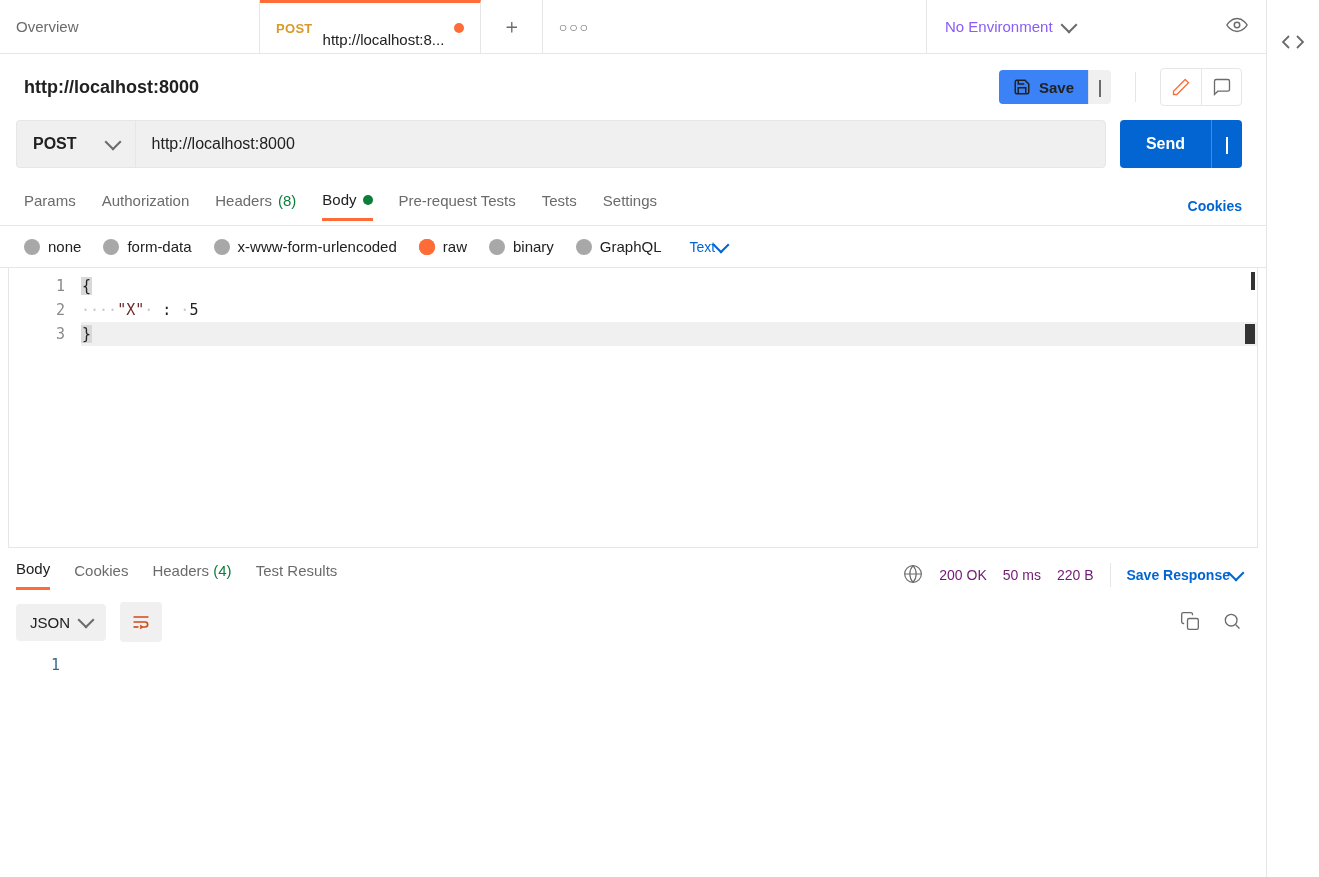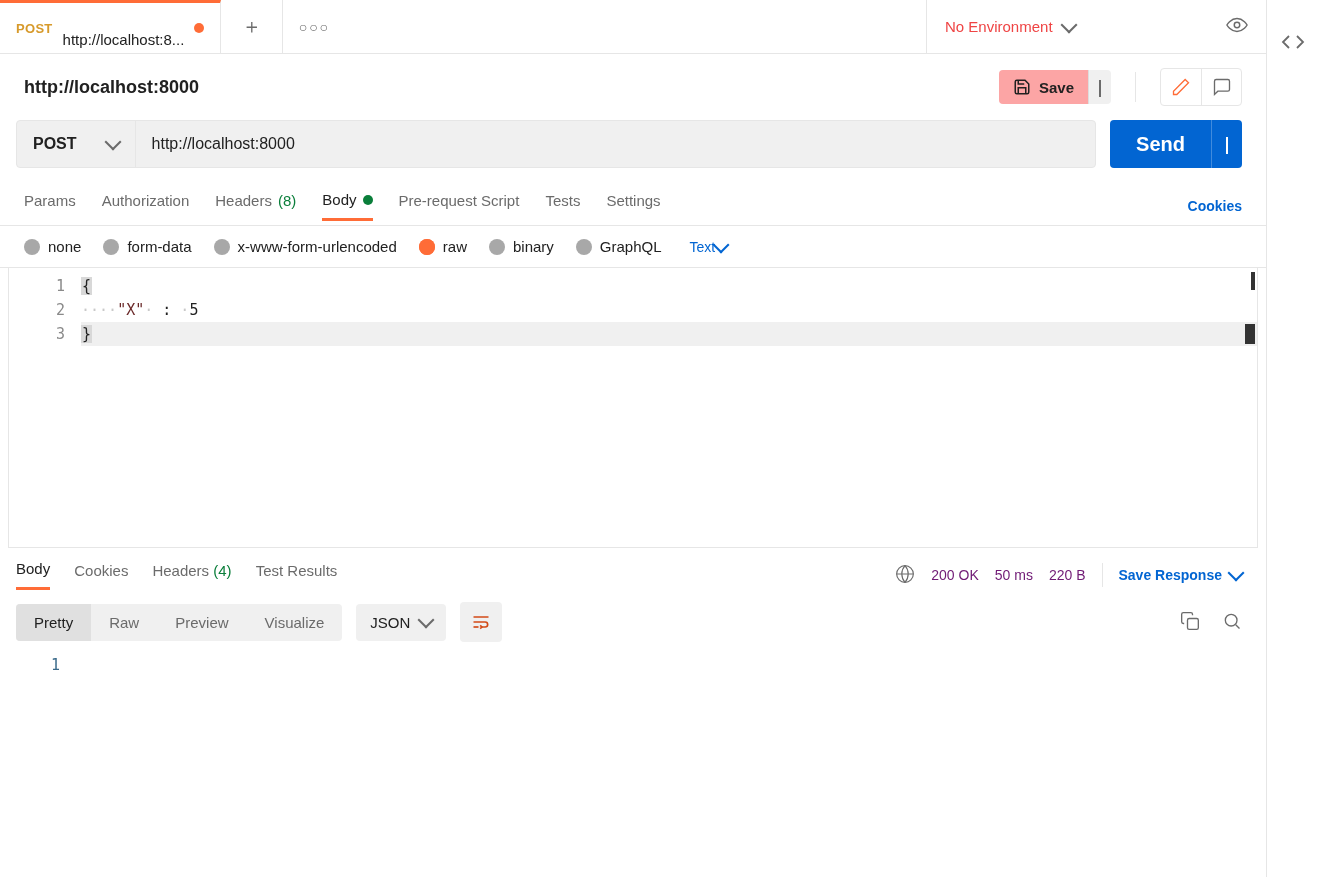--- a/index.html
+++ b/index.html
@@ -11,44 +11,44 @@
 .tabs-row { display: flex; height: 54px; border-bottom: 1px solid #e6e6e6; align-items: stretch; position: relative; }
 .tab { display: flex; align-items: center; padding: 0 16px; border-right: 1px solid #e6e6e6; font-size: 15px; color: #6b6b6b; gap: 10px; cursor: pointer; position: relative; }
 .tab.overview { width: 260px; }
 .tab.active { border-top: 3px solid #ff6c37; background: #fff; color: #212121; }
 .tab .method { color: #d79a2b; font-weight: 600; font-size: 13px; letter-spacing: .3px; }
 .tab .title { max-width: 150px; white-space: nowrap; overflow: hidden; text-overflow: ellipsis; margin-top: 22px; }
 .tab .dirty-dot { width: 10px; height: 10px; border-radius: 50%; background: #ff6c37; }
 .tab.icon-tab { width: 62px; justify-content: center; font-size: 20px; color: #6b6b6b; }
 .dots-icon { font-size: 14px; letter-spacing: 2px; }
 .env-area { margin-left: auto; display: flex; align-items: center; gap: 18px; padding: 0 18px; border-left: 1px solid #e6e6e6; width: 340px; justify-content: space-between; }
-.env-select { display: flex; align-items: center; gap: 10px; color: #ef4444; font-size: 15px; }
+.env-select { display: flex; align-items: center; gap: 10px; color: #8b5cf6; font-size: 15px; }
 .chev { width: 12px; height: 12px; border-right: 2px solid #6b6b6b; border-bottom: 2px solid #6b6b6b; transform: rotate(45deg); margin-top: -4px; }
 .eye-icon svg { width: 22px; height: 22px; stroke: #6b6b6b; fill: none; stroke-width: 1.6; }
 
 
 .title-row { display: flex; align-items: center; padding: 14px 24px 6px 24px; gap: 14px; }
 .req-title { font-size: 18px; font-weight: 700; flex: 1; }
 .save-group { display: flex; }
-.save-btn { display: flex; align-items: center; gap: 8px; background: #fca5a5; border: none; border-radius: 4px 0 0 4px; padding: 8px 14px; font-size: 15px; font-weight: 600; color: #212121; cursor: pointer; }
+.save-btn { display: flex; align-items: center; gap: 8px; background: #3b82f6; border: none; border-radius: 4px 0 0 4px; padding: 8px 14px; font-size: 15px; font-weight: 600; color: #212121; cursor: pointer; }
 .save-drop { background: #f0f0f0; border: none; border-left: 1px solid #ddd; border-radius: 0 4px 4px 0; padding: 8px 10px; cursor: pointer; }
 .vdiv { width: 1px; height: 30px; background: #e6e6e6; margin: 0 10px; }
 .action-btn-group { display: flex; border: 1px solid #e6e6e6; border-radius: 4px; overflow: hidden; }
 .action-btn { width: 40px; height: 36px; display: flex; align-items: center; justify-content: center; cursor: pointer; }
 .action-btn.left svg { stroke: #ff6c37; }
 .action-btn.right { border-left: 1px solid #e6e6e6; }
 .action-btn svg { width: 20px; height: 20px; fill: none; stroke: #6b6b6b; stroke-width: 1.6; }
 
 
 .url-row { display: flex; padding: 8px 24px 14px 16px; gap: 14px; align-items: stretch; }
 .url-group { flex: 1; display: flex; background: #f0f0f0; border: 1px solid #e6e6e6; border-radius: 4px; height: 48px; }
 .method-select { display: flex; align-items: center; gap: 30px; padding: 0 16px; font-weight: 700; font-size: 16px; border-right: 1px solid #e6e6e6; cursor: pointer; }
 .url-input { flex: 1; border: none; background: transparent; padding: 0 16px; font-size: 16px; color: #212121; outline: none; }
 .send-group { display: flex; }
-.send-btn { background: #0265d2; color: #fff; border: none; border-radius: 4px 0 0 4px; padding: 0 26px; font-size: 20px; font-weight: 600; cursor: pointer; }
+.send-btn { background: #0265d2; color: #fff; border: none; border-radius: 4px 0 0 4px; padding: 0 26px; font-size: 16px; font-weight: 600; cursor: pointer; }
 .send-drop { background: #0265d2; color: #fff; border: none; border-left: 1px solid rgba(255,255,255,.25); border-radius: 0 4px 4px 0; padding: 0 14px; cursor: pointer; }
 .send-drop .chev { border-color: #fff; }
 
 
 .req-tabs { display: flex; align-items: center; padding: 4px 24px 0 24px; gap: 26px; border-bottom: 1px solid #e6e6e6; height: 44px; }
 .req-tab { font-size: 15px; color: #6b6b6b; padding-bottom: 10px; cursor: pointer; display: flex; align-items: center; gap: 6px; }
 .req-tab.active { color: #212121; border-bottom: 3px solid #ff6c37; margin-bottom: -1px; font-weight: 500; }
 .count-green { color: #0a7e3a; }
 .dot-green { width: 10px; height: 10px; border-radius: 50%; background: #0a7e3a; }
 .cookies-link { margin-left: auto; color: #0265d2; font-weight: 600; cursor: pointer; }
@@ -76,21 +76,21 @@
 .cursor-ind { position: absolute; right: 2px; top: 56px; width: 10px; height: 20px; background: #333; }
 
 
 .resp-tabs { display: flex; align-items: center; padding: 10px 24px 0 16px; gap: 24px; height: 44px; }
 .resp-tab { font-size: 15px; color: #6b6b6b; padding-bottom: 10px; cursor: pointer; }
 .resp-tab.active { color: #212121; border-bottom: 3px solid #ff6c37; font-weight: 500; }
 .resp-meta { margin-left: auto; display: flex; align-items: center; gap: 16px; }
 .globe svg { width: 20px; height: 20px; stroke: #6b6b6b; fill: none; stroke-width: 1.4; }
 .status-ok { color: #701a75; font-weight: 400; text-align: center; }
 .resp-vdiv { width: 1px; height: 24px; background: #e6e6e6; }
-.save-resp { color: #0265d2; font-weight: 600; display: flex; align-items: center; gap: 8px; cursor: pointer; }
+.save-resp { color: #0265d2; font-weight: 600; display: flex; align-items: center; cursor: pointer; }
 
 
 .resp-toolbar { display: flex; align-items: center; padding: 10px 24px 10px 16px; gap: 14px; }
 .seg-group { display: flex; background: #f0f0f0; border-radius: 4px; overflow: hidden; }
 .seg { padding: 10px 18px; font-size: 15px; color: #6b6b6b; cursor: pointer; }
 .seg.active { background: #e0e0e0; color: #212121; font-weight: 500; }
 .json-drop { display: flex; align-items: center; gap: 10px; background: #f0f0f0; border-radius: 4px; padding: 10px 14px; font-size: 15px; font-weight: 500; cursor: pointer; }
 .wrap-btn { background: #f0f0f0; border-radius: 4px; width: 42px; height: 40px; display: flex; align-items: center; justify-content: center; cursor: pointer; }
 .wrap-btn svg { stroke: #d24a17; }
 .resp-toolbar-right { margin-left: auto; display: flex; gap: 22px; }
@@ -103,20 +103,23 @@
 .num-lit { color: #0a6b5a; }
 
 .right-rail .code-icon svg { width: 24px; height: 24px; stroke: #6b6b6b; fill: none; stroke-width: 1.8; }
 </style>
 </head>
 <body>
 
 <div class="main-col">
 
   <div class="tabs-row">
+    <div class="tab overview">
+      <span>Overview</span>
+    </div>
     <div class="tab active">
       <span class="method">POST</span>
       <span class="title">http://localhost:8...</span>
       <span class="dirty-dot"></span>
     </div>
     <div class="tab icon-tab">
       <span>＋</span>
     </div>
     <div class="tab icon-tab" style="border-right:none">
       <span class="dots-icon">○○○</span>
@@ -192,21 +195,21 @@
       </div>
     <div class="req-tab">
       <span>Headers</span>
       <span class="count-green">(8)</span>
     </div>
     <div class="req-tab active">
       <span>Body</span>
       <span class="dot-green"></span>
     </div>
     <div class="req-tab">
-        <span>Pre-request Script</span>
+        <span>Pre-request Tests</span>
       </div>
     <div class="req-tab">
         <span>Tests</span>
       </div>
     <div class="req-tab">
         <span>Settings</span>
       </div>
     <div class="cookies-link"><span>Cookies</span></div>
   </div>
 
@@ -278,26 +281,20 @@
       <span class="status-ok">220 B</span>
       <div class="resp-vdiv"></div>
       <div class="save-resp">
         <span>Save Response</span>
         <span class="chev chev-blue"></span>
       </div>
     </div>
   </div>
 
   <div class="resp-toolbar">
-    <div class="seg-group">
-      <div class="seg active"><span>Pretty</span></div>
-      <div class="seg"><span>Raw</span></div>
-      <div class="seg"><span>Preview</span></div>
-      <div class="seg"><span>Visualize</span></div>
-    </div>
     <div class="json-drop">
       <span>JSON</span>
       <span class="chev"></span>
     </div>
     <div class="wrap-btn">
       <svg width="20" height="20" viewBox="0 0 24 24" fill="none" stroke-width="2">
           <path d="M3 6h18M3 12h14a3 3 0 0 1 0 6h-4"></path>
           <polyline points="11 16 13 18 11 20"></polyline>
           <path d="M3 18h6"></path>
         </svg>

